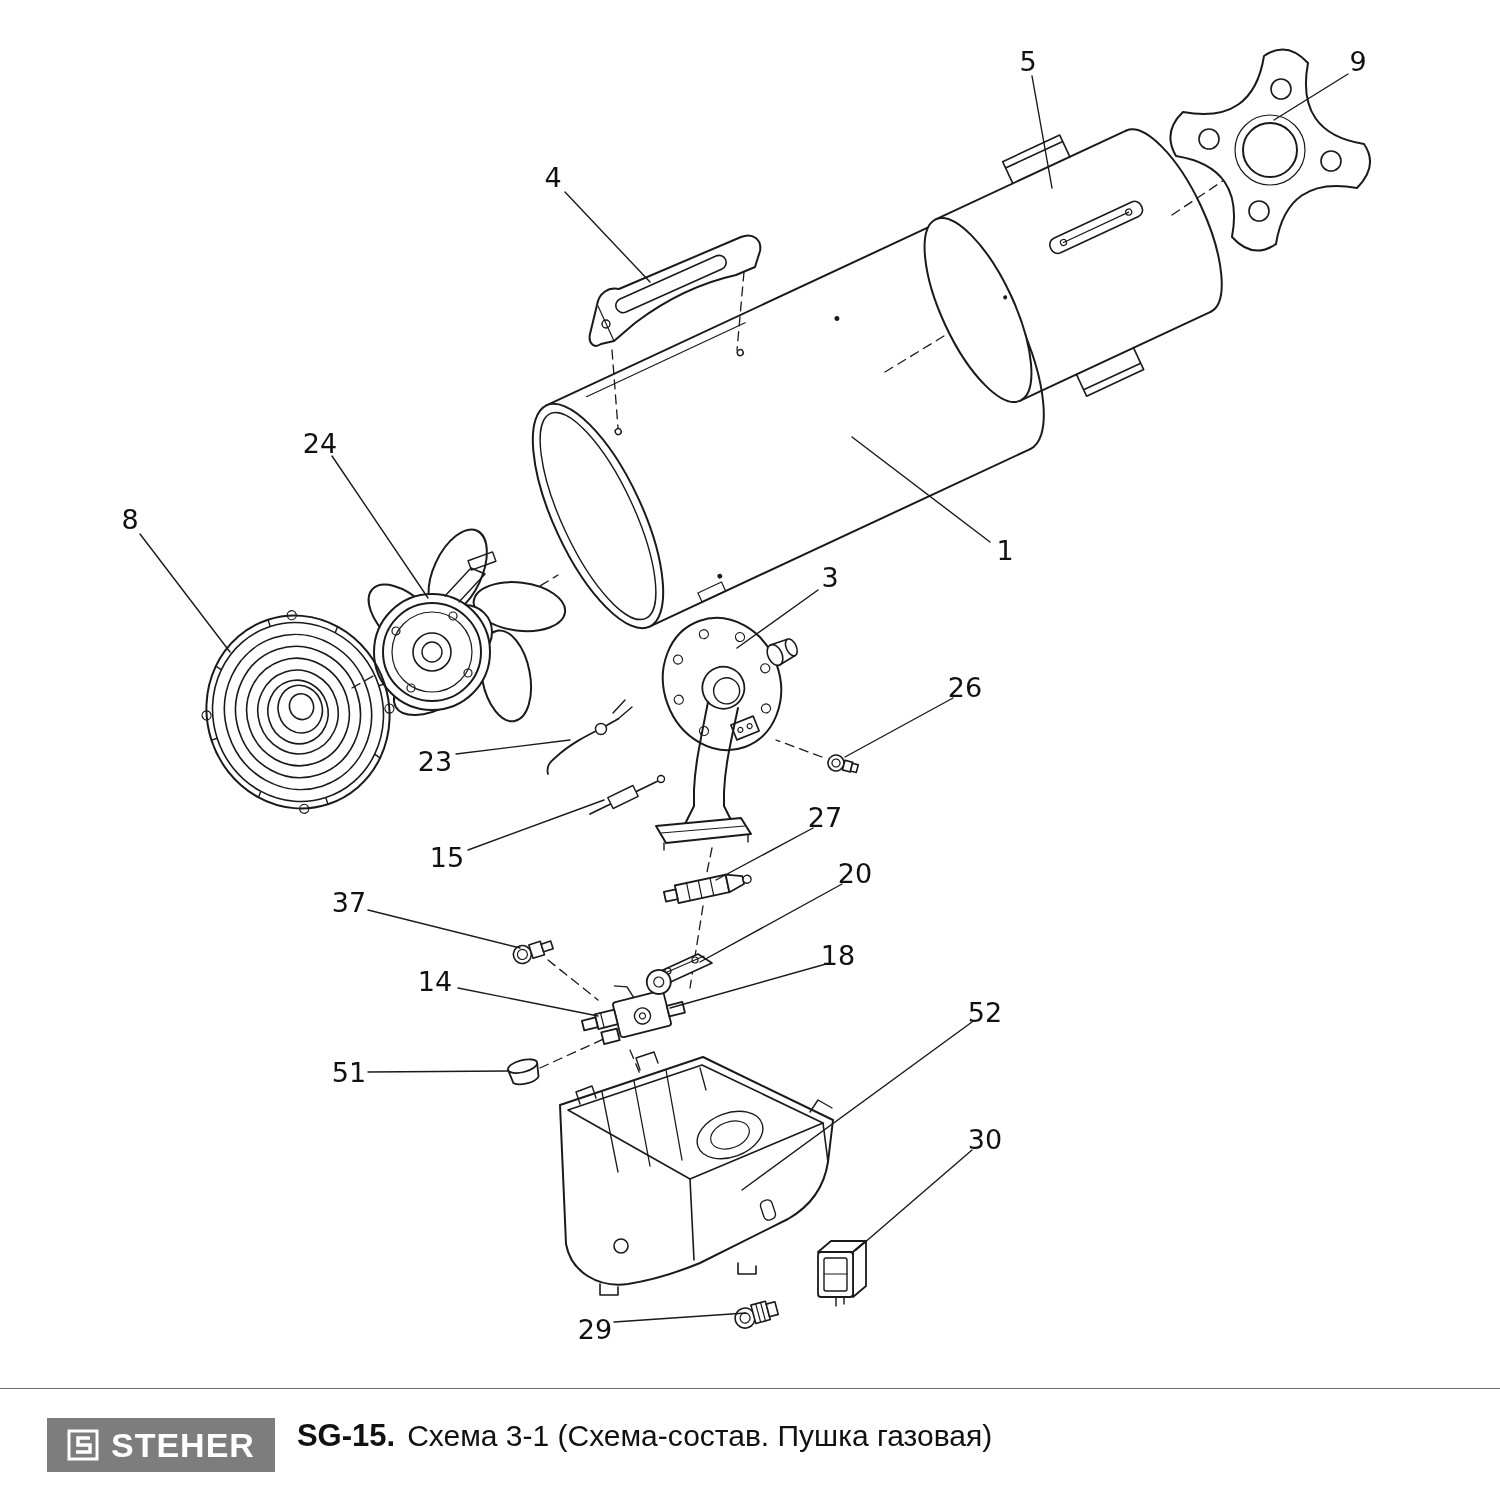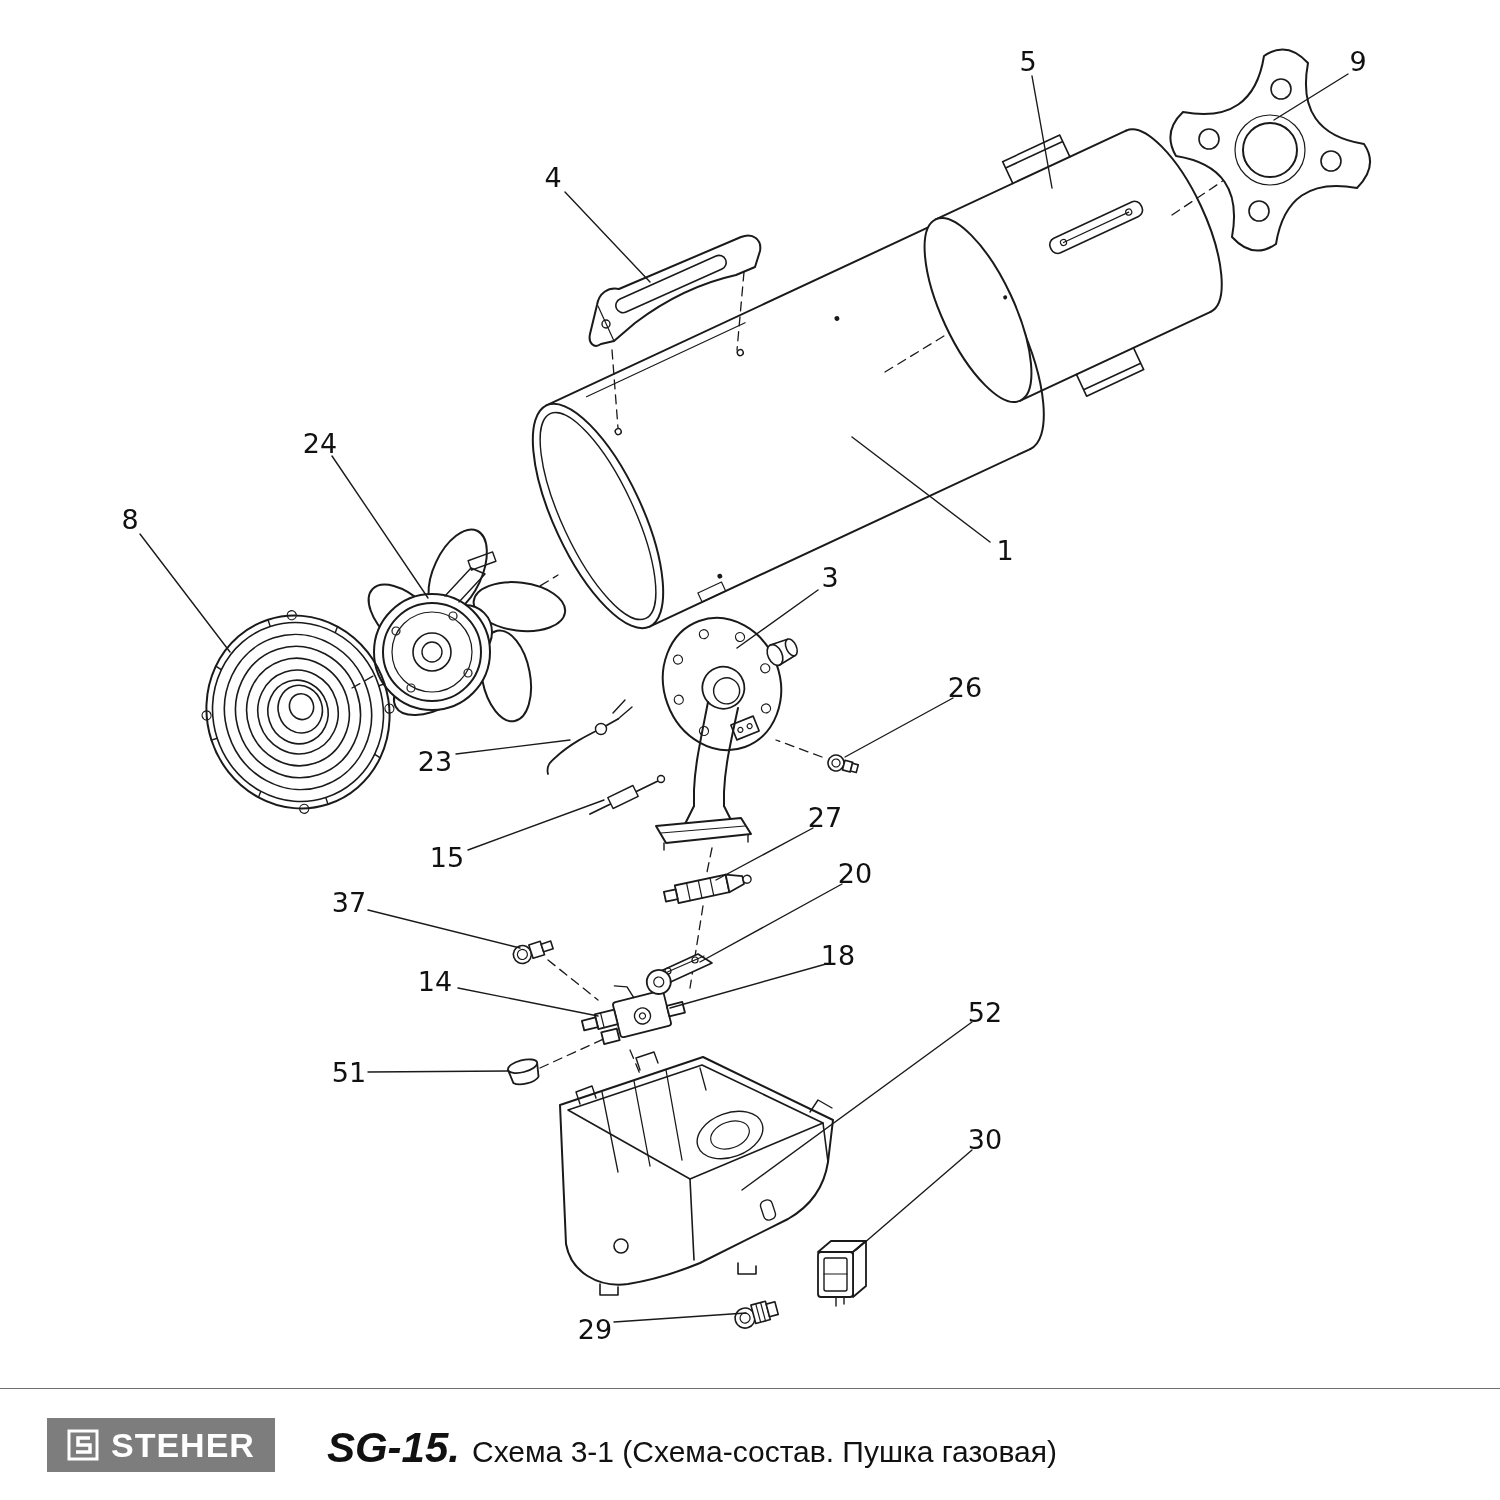--- a/index.html
+++ b/index.html
@@ -1,26 +1,26 @@
 <!DOCTYPE html>
 <html><head>
 <meta charset="utf-8">
 <style>
   html,body{margin:0;padding:0;background:#fff;}
   .page{position:relative;width:1500px;height:1500px;background:#fff;overflow:hidden;
         font-family:"Liberation Sans",sans-serif;}
   .diagram-svg{position:absolute;left:0;top:0;}
   svg text{font-family:"DejaVu Sans","Liberation Sans",sans-serif;}
   .footer-rule{position:absolute;left:0;top:1388px;width:1500px;border-top:1px solid #6e6e6e;}
-  .footer{position:absolute;left:35px;top:1418px;display:flex;align-items:flex-end;gap:52px;padding-left:12px;}
+  .footer{position:absolute;left:35px;top:1418px;display:flex;align-items:flex-start;gap:22px;padding-left:12px;}
   .logo{background:#7d7d7d;color:#fff;height:54px;padding:0 20px;display:flex;align-items:center;
         gap:12px;font-weight:bold;font-size:34px;letter-spacing:1px;}
   .logo-mark{display:block;}
   .caption{font-size:30px;color:#111;display:flex;align-items:baseline;}
-  .model{font-weight:bold;font-size:42px;margin-right:12px;font-style:italic;}
+  .model{font-weight:bold;font-size:31px;margin-right:12px;}
 </style>
 </head>
 <body>
 
 <div class="page">
 
   <svg class="diagram-svg" width="1500" height="1500" viewBox="0 0 1500 1500">
     <g stroke="#1a1a1a" fill="none" stroke-width="2" stroke-linecap="round" stroke-linejoin="round">
 
       <g stroke-width="1.3" stroke-dasharray="9 6">

